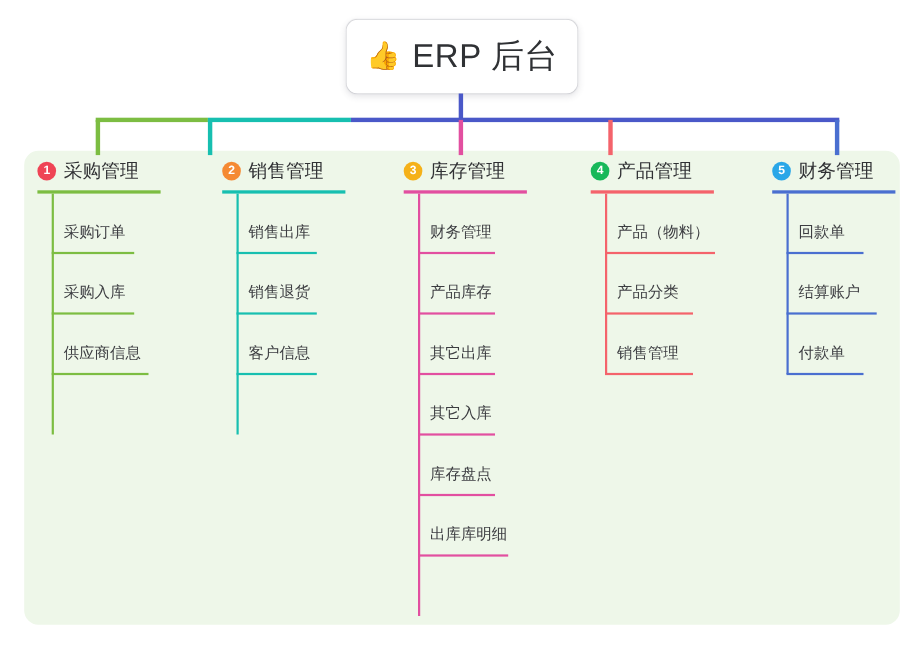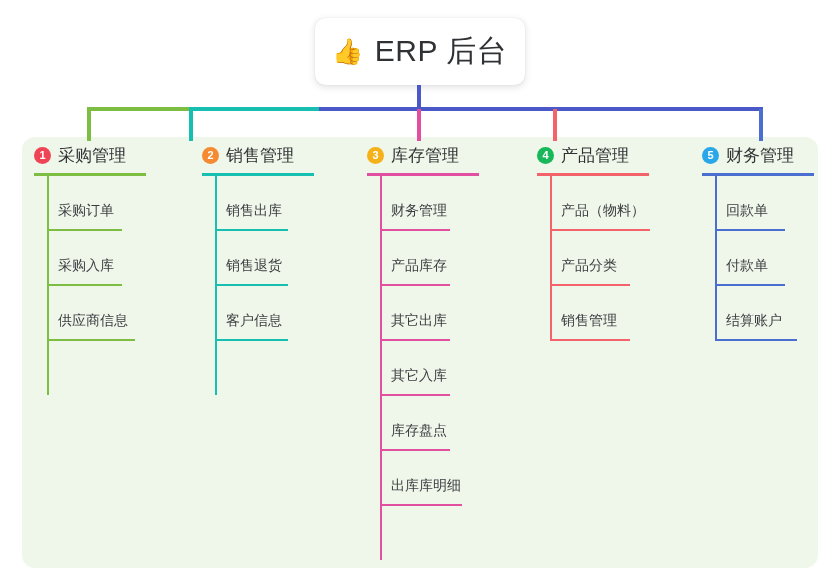--- a/index.html
+++ b/index.html
@@ -287,24 +287,24 @@
           <span class="head-label">财务管理</span>
           <div class="head-rule" style="width: 112px; background: rgb(74, 111, 208);"></div>
         </div>
         <div class="col-spine" style="background: rgb(74, 111, 208); height: 164px;"></div>
         <div class="items">
           <div class="item">
             <span class="item-label">回款单</span>
             <div class="item-rule" style="width: 70px; background: rgb(74, 111, 208);"></div>
           </div>
           <div class="item">
+            <span class="item-label">结算账户</span>
+            <div class="item-rule" style="width: 82px; background: rgb(74, 111, 208);"></div>
+          </div>
+          <div class="item">
             <span class="item-label">付款单</span>
             <div class="item-rule" style="width: 70px; background: rgb(74, 111, 208);"></div>
           </div>
-          <div class="item">
-            <span class="item-label">结算账户</span>
-            <div class="item-rule" style="width: 82px; background: rgb(74, 111, 208);"></div>
-          </div>
         </div>
       </div>
     </div>
 
 </div>
 
 </body></html>

